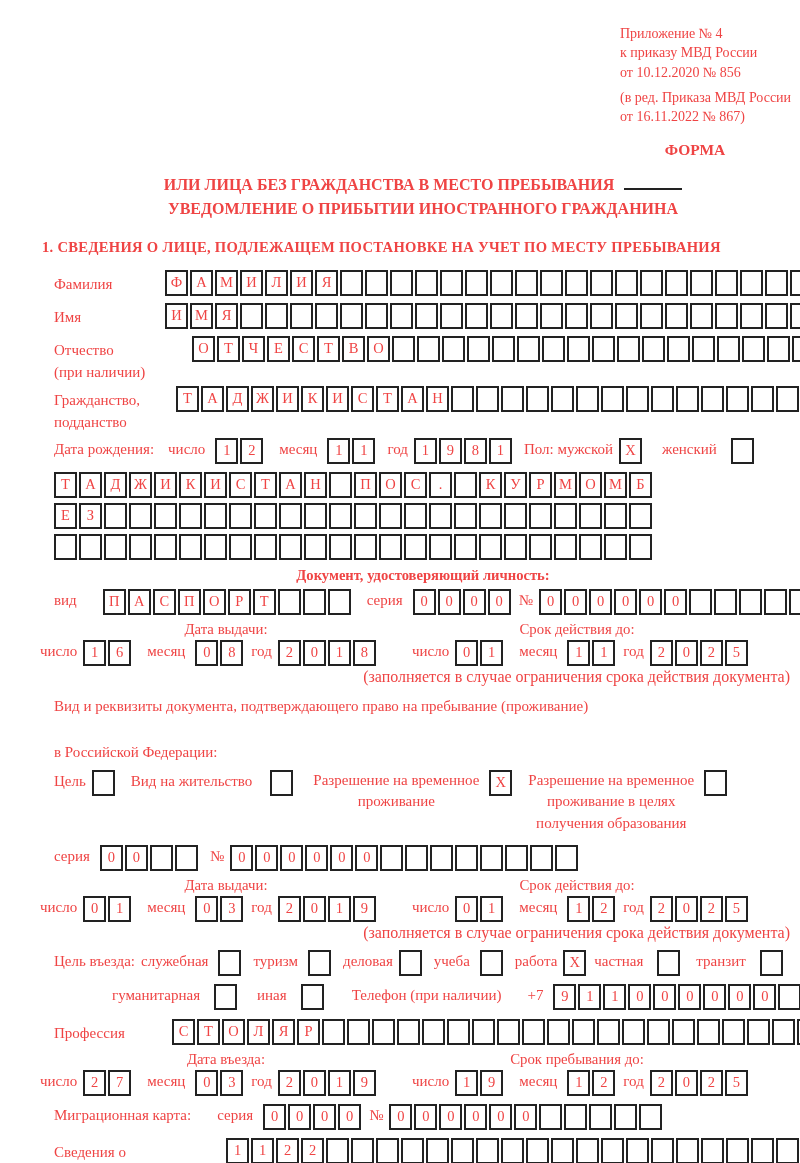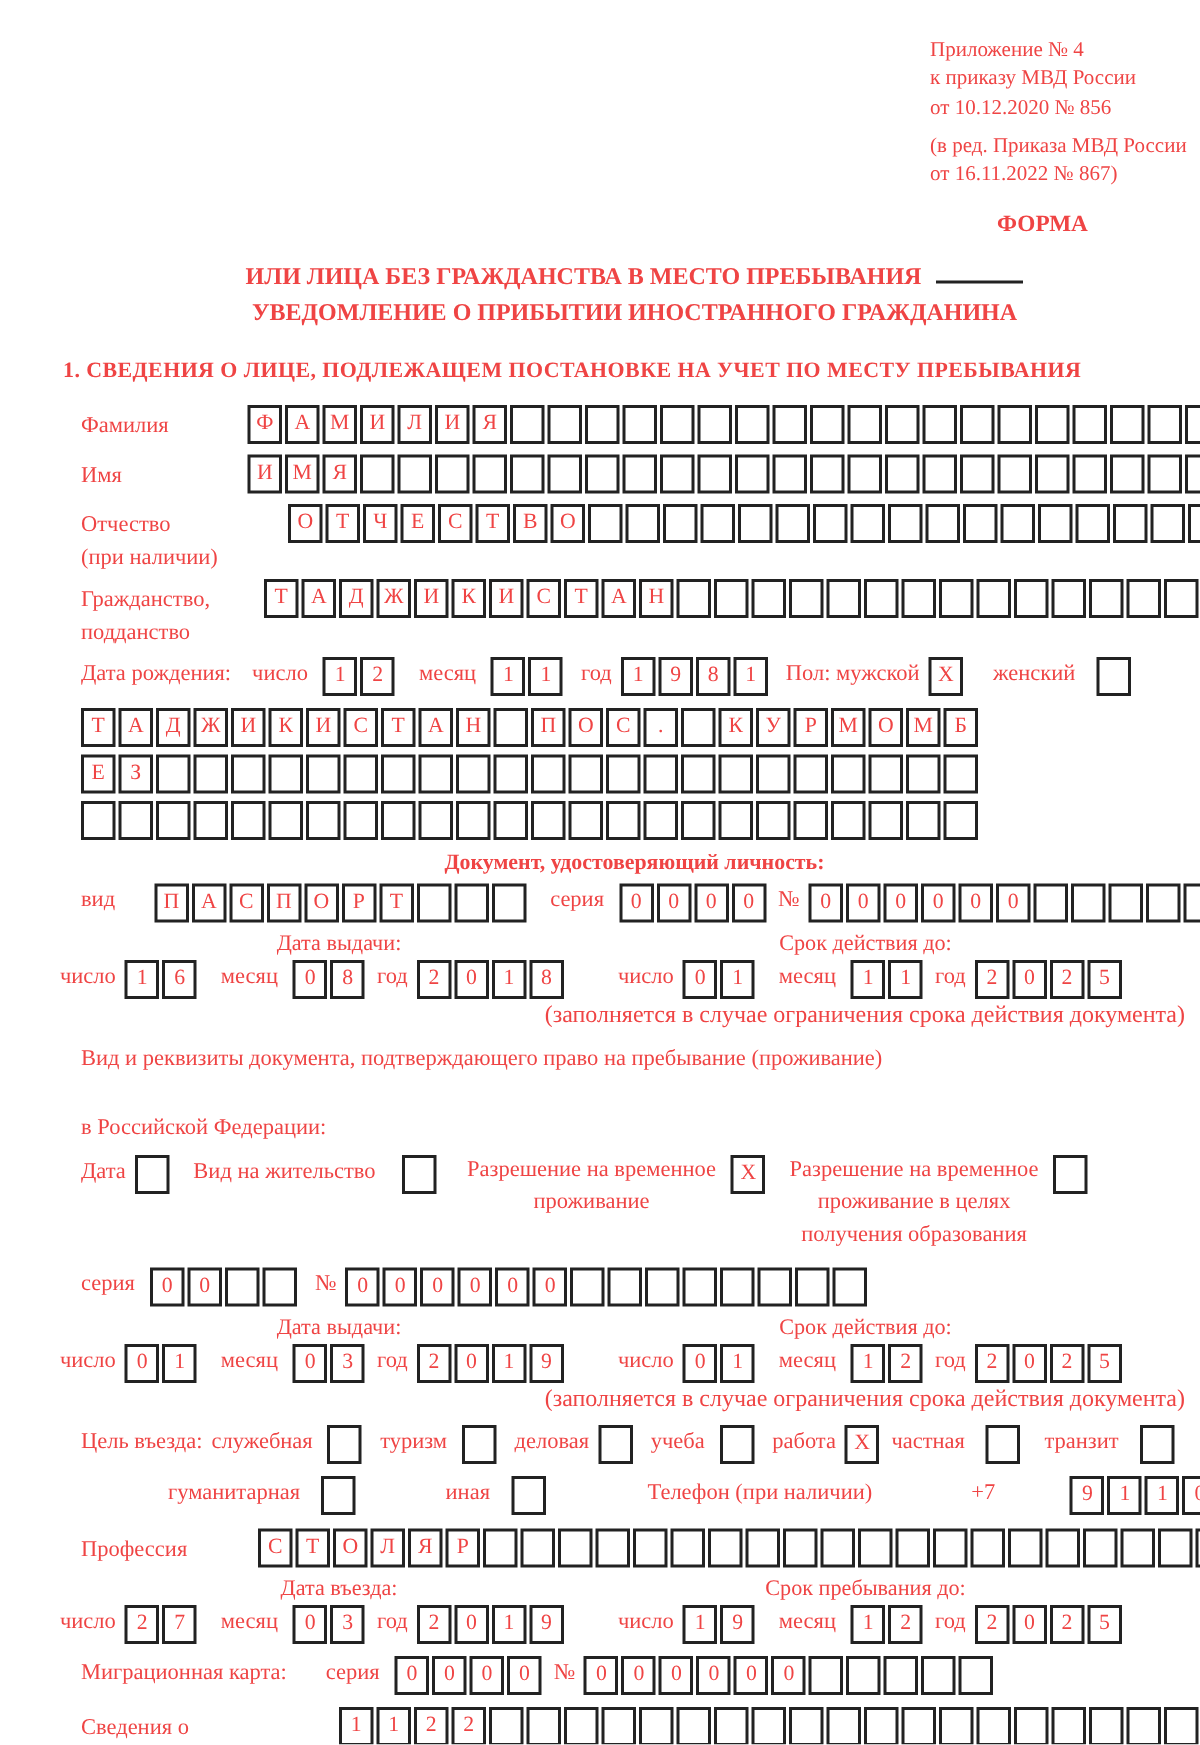--- a/index.html
+++ b/index.html
@@ -407,21 +407,21 @@
           </span>
       </div>
     </div>
   </div>
   <div class="note-right">(заполняется в случае ограничения срока действия документа)</div>
 
   <div class="lbl" style="margin-top:6px;">Вид и реквизиты документа, подтверждающего право на пребывание (проживание)</div>
   <div class="lbl" style="margin-top:21px;">в Российской Федерации:</div>
 
   <div class="permit">
-    <span class="txt">Дата</span>
+    <span class="txt">Цель</span>
     <span class="cells gap6">
         <span class="cell"></span>
       </span>
     <span class="txt gap14">Вид на жительство</span>
     <span class="cells gap18">
         <span class="cell"></span>
       </span>
     <span class="ctr gap18">
       <div>Разрешение на временное</div>
       <div>проживание</div>
@@ -553,21 +553,21 @@
         </span>
       </span>
     <span class="pair gap14">
         <span class="t">транзит</span>
         <span class="cells gap14">
           <span class="cell"></span>
         </span>
       </span>
   </div>
 
-  <div class="inl" style="margin-top:8px;margin-left:58px;gap:40px;">
+  <div class="inl" style="margin-top:8px;margin-left:58px;">
     <span class="pair">
         <span class="t">гуманитарная</span>
         <span class="cells gap14">
           <span class="cell"></span>
         </span>
       </span>
     <span class="pair gap18">
         <span class="t">иная</span>
         <span class="cells gap14">
           <span class="cell"></span>

